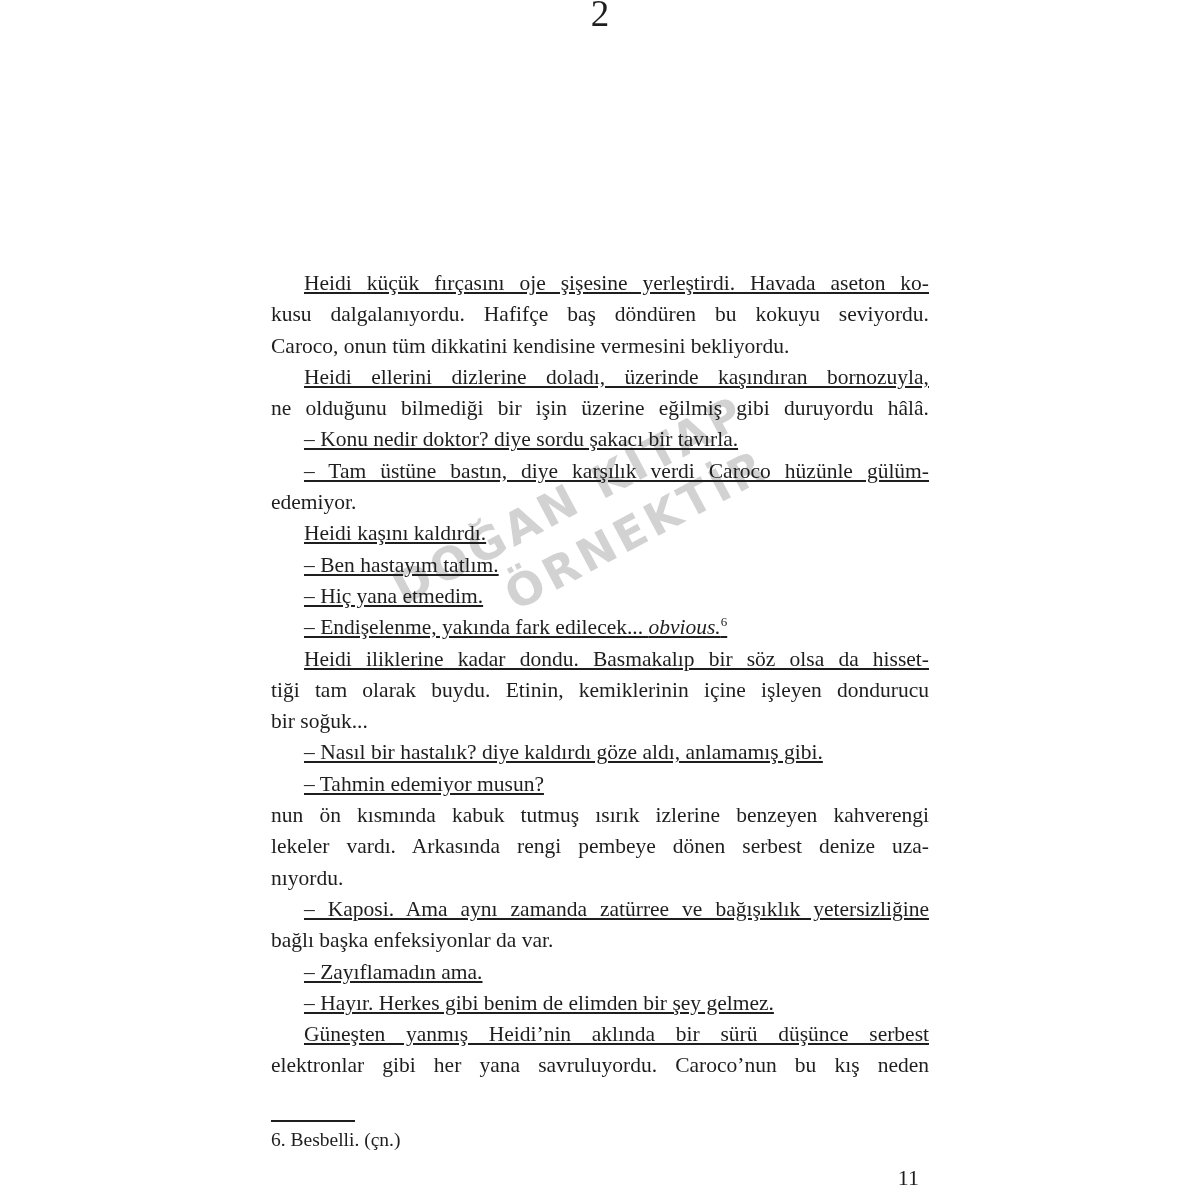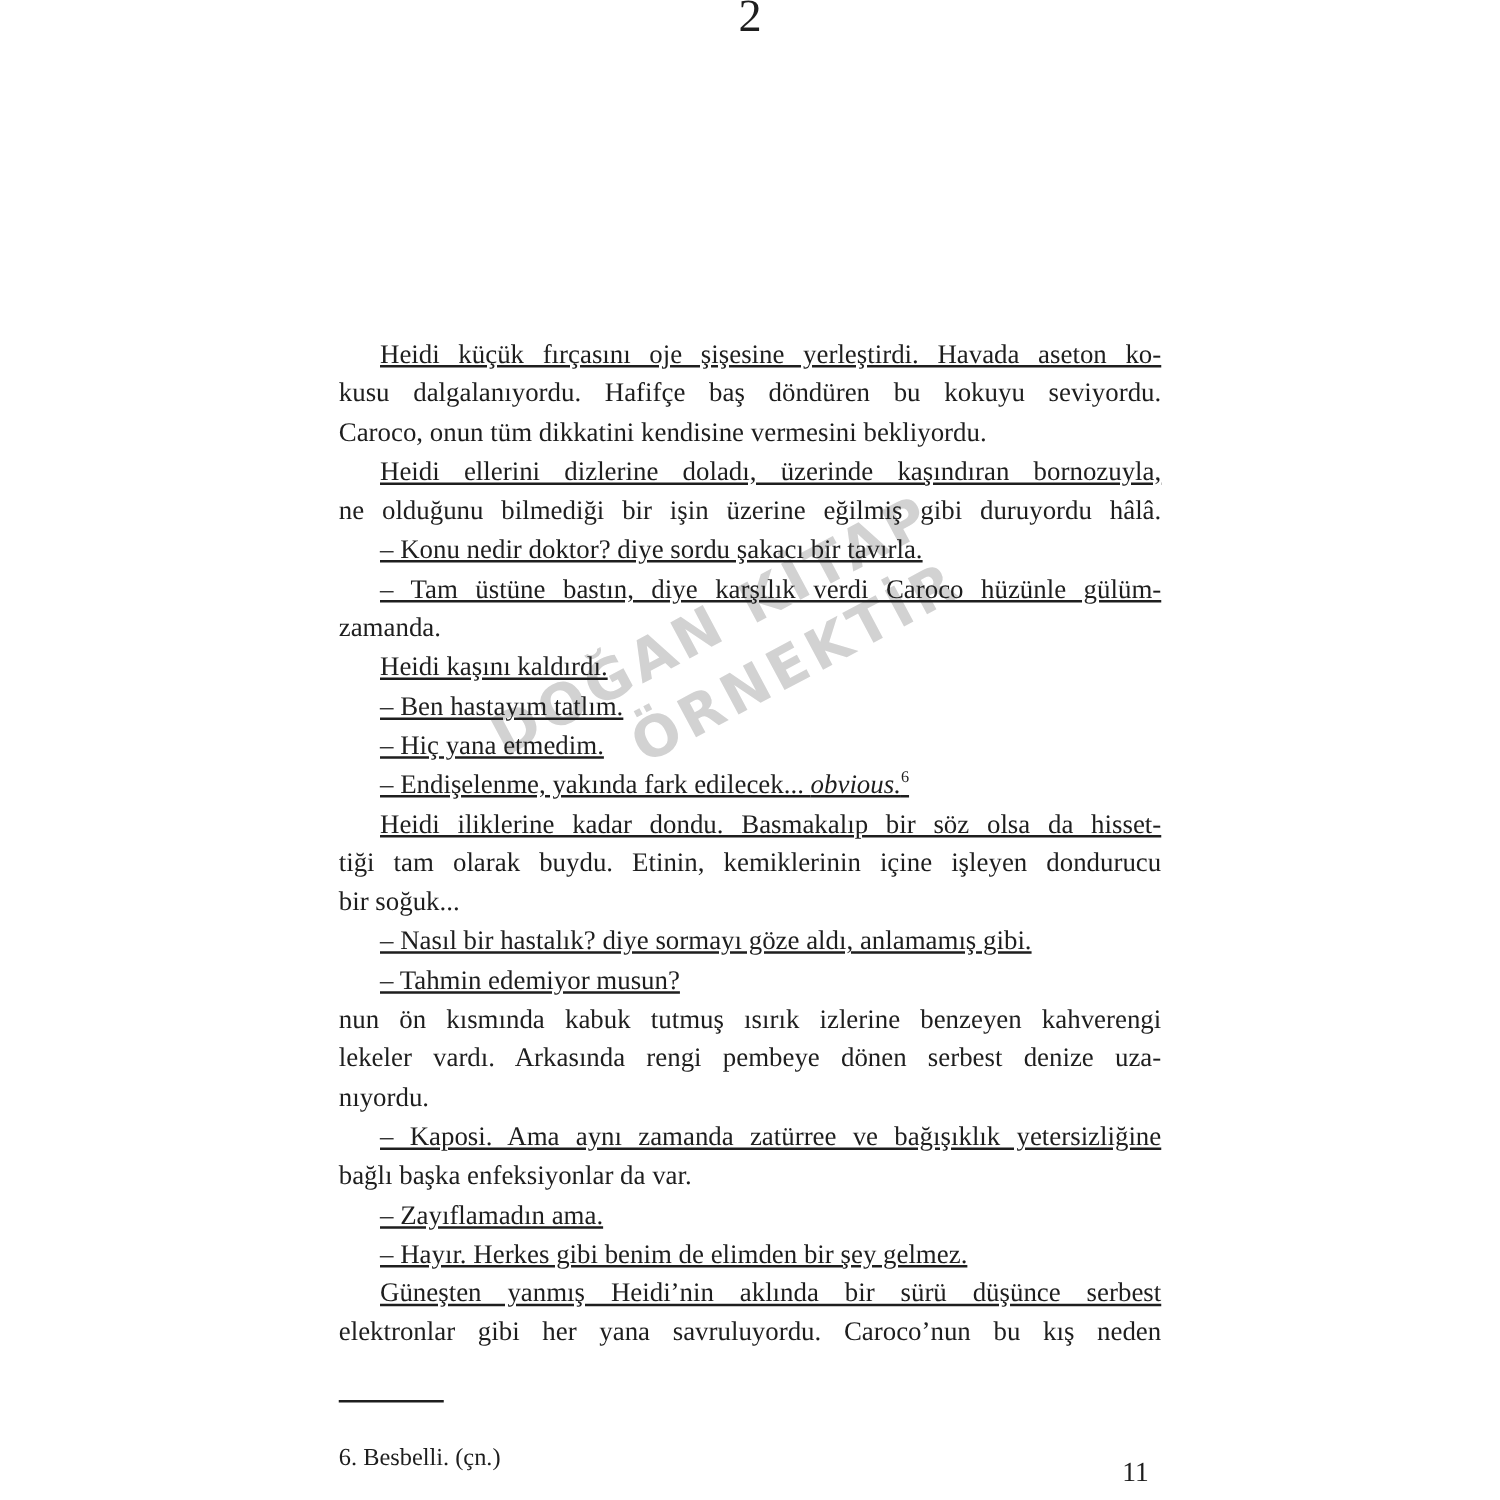--- a/index.html
+++ b/index.html
@@ -70,21 +70,21 @@
     left: 271px;
     top: 1120px;
     width: 84px;
     height: 2px;
     background: #1e1e1e;
     z-index: 2;
   }
   .footnote {
     position: absolute;
     left: 271px;
-    top: 1154px;
+    top: 1127px;
     width: 658px;
     font-size: 19.5px;
     line-height: 26px;
     z-index: 2;
   }
   .page-number {
     position: absolute;
     left: 261px;
     top: 1164px;
     width: 658px;
@@ -105,29 +105,29 @@
   <div class="wm" id="wm2">ÖRNEKTİR</div>
 
   <div class="body-text">
     <div class="line ind">Heidi küçük fırçasını oje şişesine yerleştirdi. Havada aseton ko-</div>
     <div class="line">kusu dalgalanıyordu. Hafifçe baş döndüren bu kokuyu seviyordu.</div>
     <div class="line end">Caroco, onun tüm dikkatini kendisine vermesini bekliyordu.</div>
     <div class="line ind">Heidi ellerini dizlerine doladı, üzerinde kaşındıran bornozuyla,</div>
     <div class="line">ne olduğunu bilmediği bir işin üzerine eğilmiş gibi duruyordu hâlâ.</div>
     <div class="line ind end">– Konu nedir doktor? diye sordu şakacı bir tavırla.</div>
     <div class="line ind">– Tam üstüne bastın, diye karşılık verdi Caroco hüzünle gülüm-</div>
-    <div class="line end">zamanda.</div>
+    <div class="line end">edemiyor.</div>
     <div class="line ind end">Heidi kaşını kaldırdı.</div>
     <div class="line ind end">– Ben hastayım tatlım.</div>
     <div class="line ind end">– Hiç yana etmedim.</div>
     <div class="line ind end"><span>– Endişelenme, yakında fark edilecek... </span><em>obvious.</em><sup>6</sup></div>
     <div class="line ind">Heidi iliklerine kadar dondu. Basmakalıp bir söz olsa da hisset-</div>
     <div class="line">tiği tam olarak buydu. Etinin, kemiklerinin içine işleyen dondurucu</div>
     <div class="line end">bir soğuk...</div>
-    <div class="line ind end">– Nasıl bir hastalık? diye sormayı göze aldı, anlamamış gibi.</div>
+    <div class="line ind end">– Nasıl bir hastalık? diye kaldırdı göze aldı, anlamamış gibi.</div>
     <div class="line ind end">– Tahmin edemiyor musun?</div>
     <div class="line">nun ön kısmında kabuk tutmuş ısırık izlerine benzeyen kahverengi</div>
     <div class="line">lekeler vardı. Arkasında rengi pembeye dönen serbest denize uza-</div>
     <div class="line end">nıyordu.</div>
     <div class="line ind">– Kaposi. Ama aynı zamanda zatürree ve bağışıklık yetersizliğine</div>
     <div class="line end">bağlı başka enfeksiyonlar da var.</div>
     <div class="line ind end">– Zayıflamadın ama.</div>
     <div class="line ind end">– Hayır. Herkes gibi benim de elimden bir şey gelmez.</div>
     <div class="line ind">Güneşten yanmış Heidi’nin aklında bir sürü düşünce serbest</div>
     <div class="line">elektronlar gibi her yana savruluyordu. Caroco’nun bu kış neden</div>

